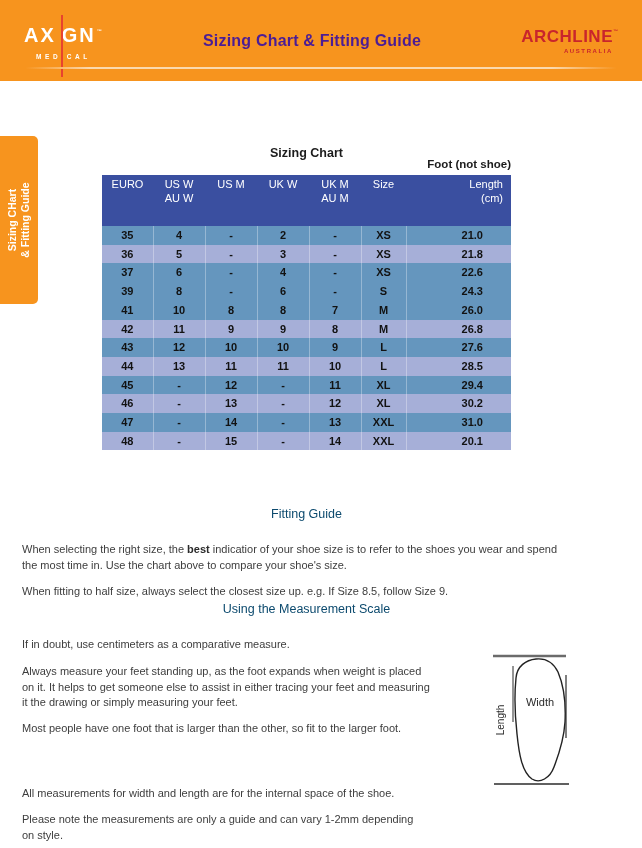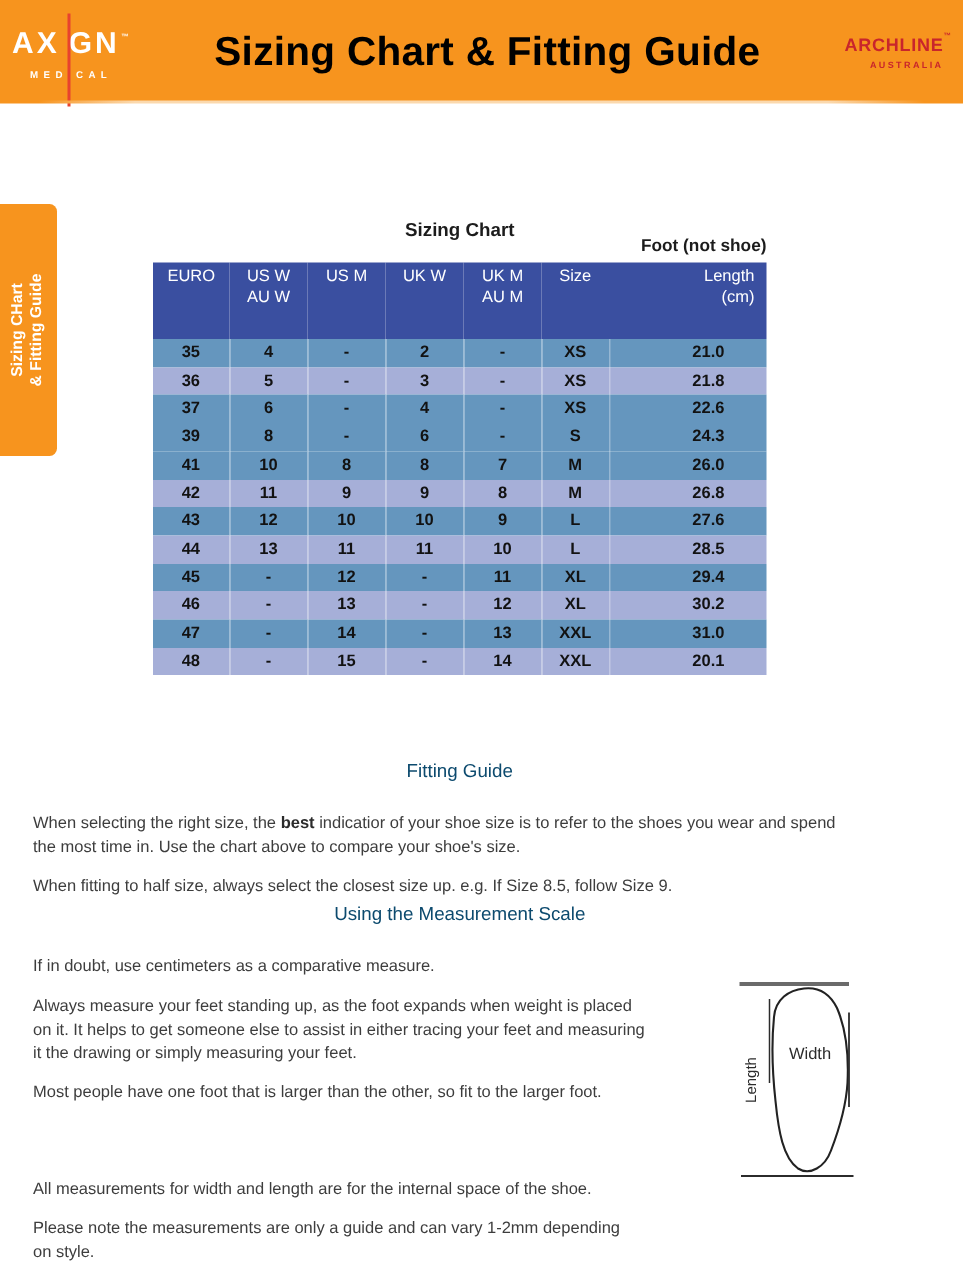--- a/index.html
+++ b/index.html
@@ -6,33 +6,33 @@
     --banner-orange:#F7941E; --brand-red:#C9252C; --accent-red:#E8432E;
     --header-blue:#3A4FA0; --row-dark:#6596BE; --row-light:#A6AFD8;
   }
   html,body{margin:0;padding:0;}
   body{
     width:642px;height:848px;position:relative;background:#fff;overflow:hidden;
     font-family:"Liberation Sans", sans-serif;color:#3d3d3d;
   }
   
   .banner{
-    position:absolute;top:0;left:0;width:642px;height:68px;background:var(--banner-orange);
+    position:absolute;top:0;left:0;width:642px;height:81px;background:var(--banner-orange);
     display:flex;align-items:center;justify-content:space-between;
-    padding:0 8px;box-sizing:border-box;
+    padding:0 24px;box-sizing:border-box;
   }
   .axign{position:relative;text-align:center;color:#fff;padding-top:4px;}
   .axign-top{display:flex;align-items:baseline;font-size:20px;font-weight:bold;letter-spacing:2px;line-height:20px;}
   .axign-gap{display:inline-block;width:6px;}
   .axign-tm{font-size:5px;vertical-align:top;position:relative;top:-9px;left:1px;font-weight:bold;}
   .axign-sub{font-size:6.5px;font-weight:bold;letter-spacing:3.6px;margin-top:3px;}
   .axign-redline{position:absolute;left:37px;top:-6px;width:2px;height:62px;background:var(--accent-red);}
-  .banner-title{color:#000000;font-size:27px;font-weight:bold;letter-spacing:.2px;}
+  .banner-title{color:#4c1d95;font-size:16px;font-weight:bold;letter-spacing:.2px;}
   .archline{text-align:right;color:var(--brand-red);line-height:14px;padding-top:6px;}
-  .archline-main{font-size:12px;font-weight:bold;letter-spacing:.5px;}
+  .archline-main{font-size:17px;font-weight:bold;letter-spacing:.5px;}
   .archline-tm{font-size:5px;vertical-align:top;position:relative;top:-6px;font-weight:bold;}
   .archline-sub{font-size:6px;font-weight:bold;letter-spacing:1.6px;padding-right:5px;}
   .banner-rule{
     position:absolute;top:67px;left:0;width:642px;height:2px;
     background:linear-gradient(to right,var(--banner-orange) 0%,var(--banner-orange) 4%,#FBD9AE 14%,#FBD9AE 86%,var(--banner-orange) 96%,var(--banner-orange) 100%);
   }
   
   .side-tab{
     position:absolute;left:0;top:136px;width:38px;height:168px;background:var(--banner-orange);
     border-radius:0 5px 5px 0;display:flex;align-items:center;justify-content:center;

